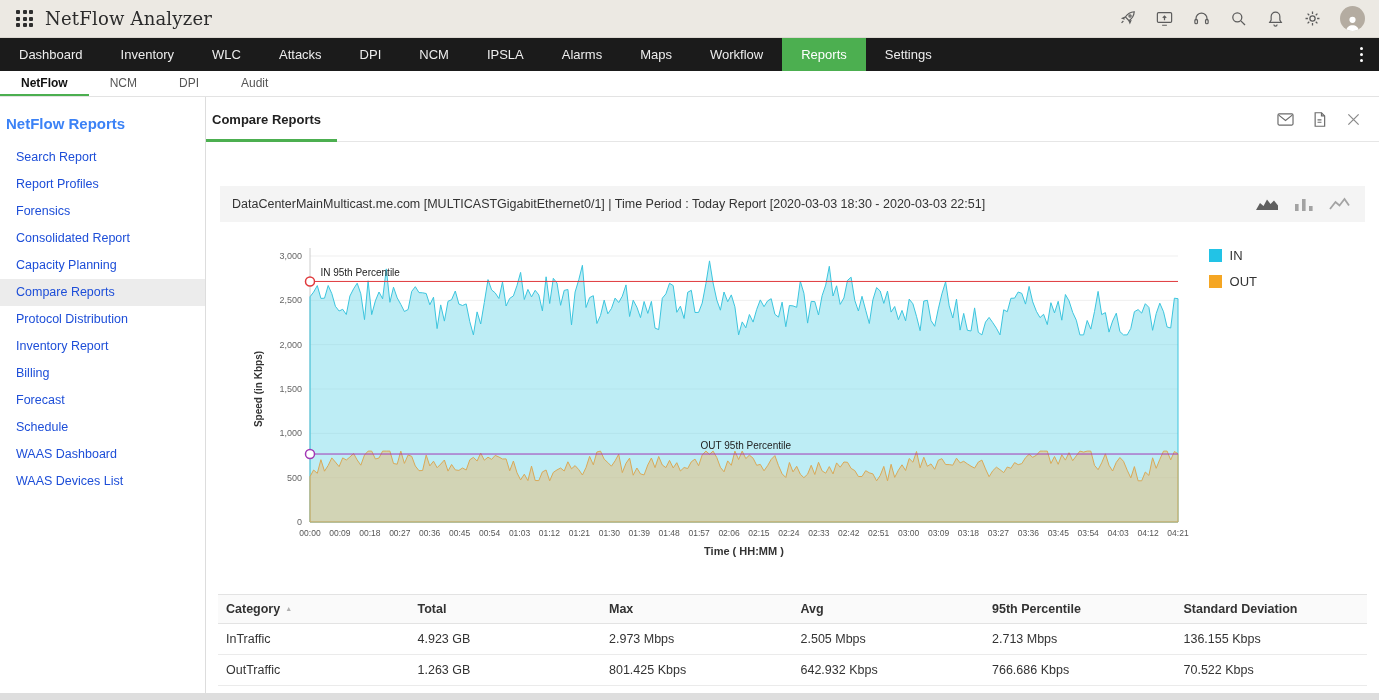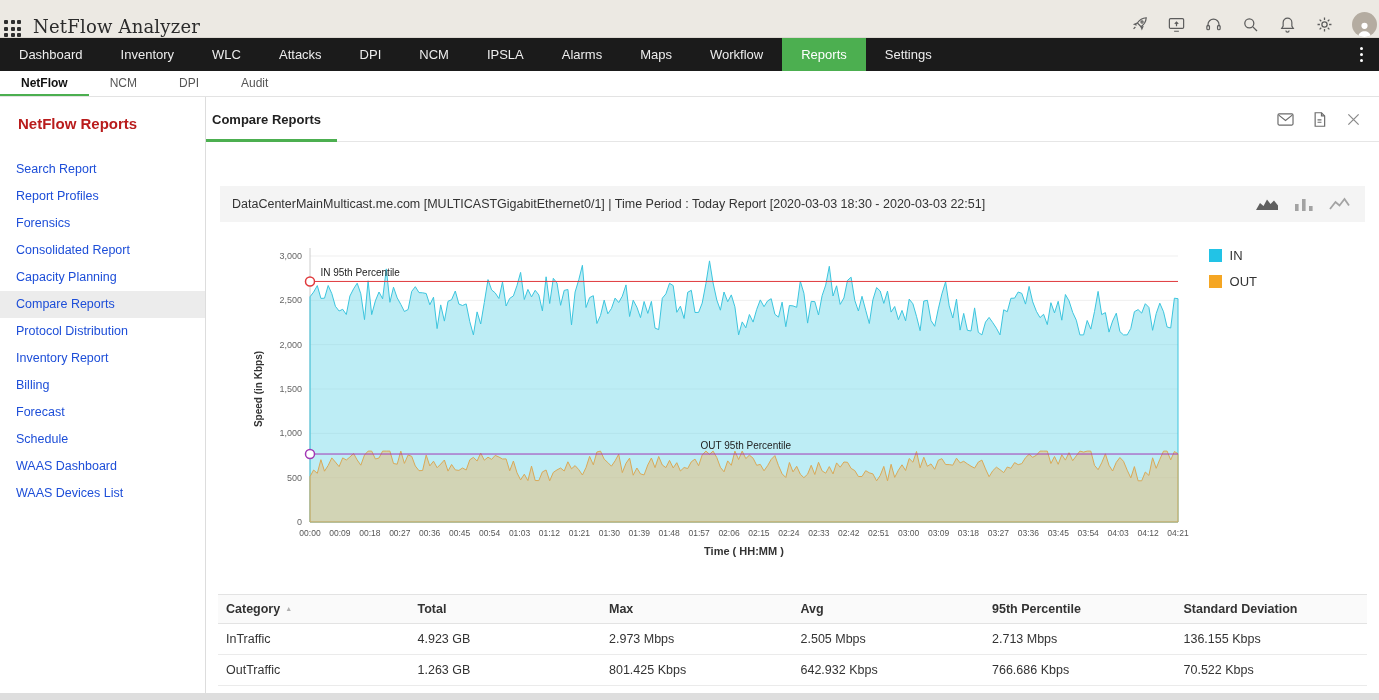--- a/index.html
+++ b/index.html
@@ -1,20 +1,20 @@
 <!DOCTYPE html>
 <html><head>
 <meta charset="utf-8">
 <style>
   *{box-sizing:border-box;margin:0;padding:0}
   html,body{width:1379px;height:700px;overflow:hidden}
   body{font-family:"Liberation Sans",sans-serif;background:#fff;color:#333;position:relative}
 
   
-  .top-header{height:38px;background:#ece9e3;display:flex;align-items:flex-end;padding:0 2px;border-bottom:1px solid #dcd8d1}
+  .top-header{height:38px;background:#ece9e3;display:flex;align-items:center;padding:0 14px;border-bottom:1px solid #dcd8d1}
   .grid-icon{display:grid;grid-template-columns:repeat(3,4px);grid-gap:2.5px;margin:0 12px 0 2px;cursor:pointer}
   .grid-icon i{width:4px;height:4px;background:#2e2e2e;border-radius:1px;display:block}
   .app-title{font-family:"DejaVu Serif",serif;font-size:18px;color:#2b2b2b;letter-spacing:.2px}
   .header-right{margin-left:auto;display:flex;align-items:center;gap:18px}
   .hicon{width:19px;height:19px;display:block;cursor:pointer}
   .avatar{width:25px;height:25px;border-radius:50%;background:#b4aca1;display:flex;align-items:flex-end;justify-content:center;overflow:hidden;cursor:pointer}
 
   
   .main-nav{height:33px;background:#1b1b1b;display:flex;align-items:stretch;color:#ededed;font-size:13px}
   .nav-item{padding:0 19px;display:flex;align-items:center;cursor:pointer;white-space:nowrap}
@@ -23,21 +23,21 @@
   .nav-kebab i{width:3.5px;height:3.5px;border-radius:50%;background:#fff;display:block}
 
   
   .sub-nav{height:26px;background:#fff;border-bottom:1px solid #e3e3e3;display:flex;font-size:12px;color:#555}
   .sub-item{padding:4px 21px;display:flex;align-items:center;cursor:pointer;border-bottom:2px solid transparent;height:100%}
   .sub-item.active{color:#111;border-bottom-color:#4caf50;font-weight:bold}
 
   
   .layout{display:flex;height:603px}
   .sidebar{width:206px;border-right:1px solid #ddd;padding-top:18px;flex-shrink:0;background:#fff}
-  .sidebar-title{font-size:15px;font-weight:bold;color:#b91c1c;padding:0 18px;margin-bottom:24px}
+  .sidebar-title{font-size:15px;font-weight:bold;color:#3b82f6;padding:0 6px;margin-bottom:12px}
   .side-item{height:27px;line-height:27px;padding:0 16px;font-size:12.5px;color:#1d4ed8;cursor:pointer;white-space:nowrap}
   .side-item.selected{background:#ececec}
 
   .main{flex:1;display:flex;flex-direction:column;overflow:hidden;position:relative}
   .tab-bar{height:45px;border-bottom:1px solid #e6e6e6;display:flex;align-items:center;padding:0 16px 0 0}
   .tab{font-size:13px;font-weight:bold;color:#222;padding:0 16px 0 6px;height:100%;display:flex;align-items:center;position:relative;cursor:pointer}
   .tab::after{content:"";position:absolute;left:0;right:0;bottom:-1px;height:3px;background:#4caf50}
   .tab-icons{margin-left:auto;display:flex;gap:15px;align-items:center}
   .ticon{width:19px;height:19px;display:block;cursor:pointer}
 

